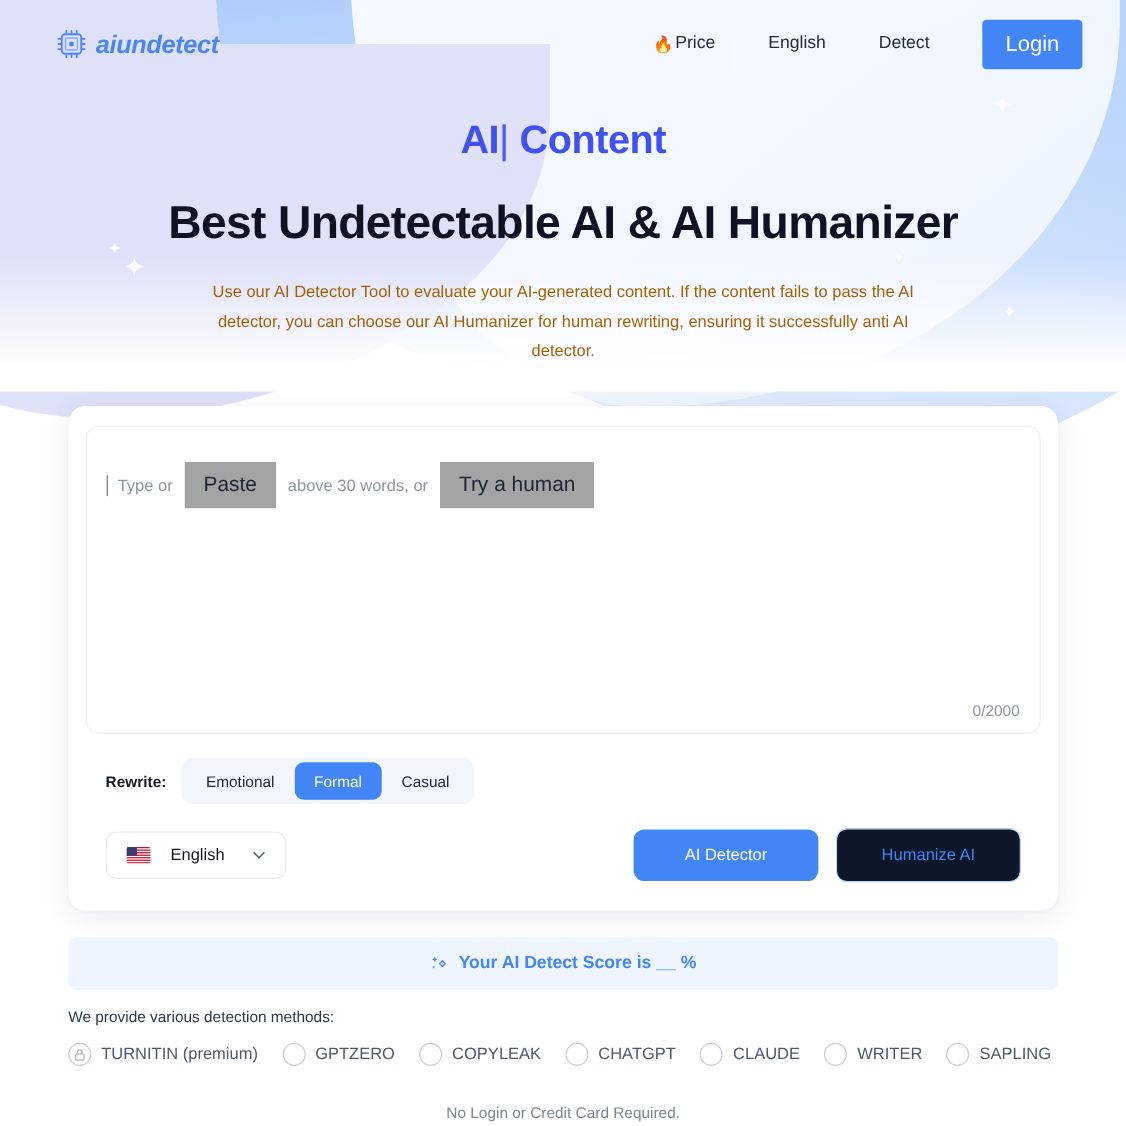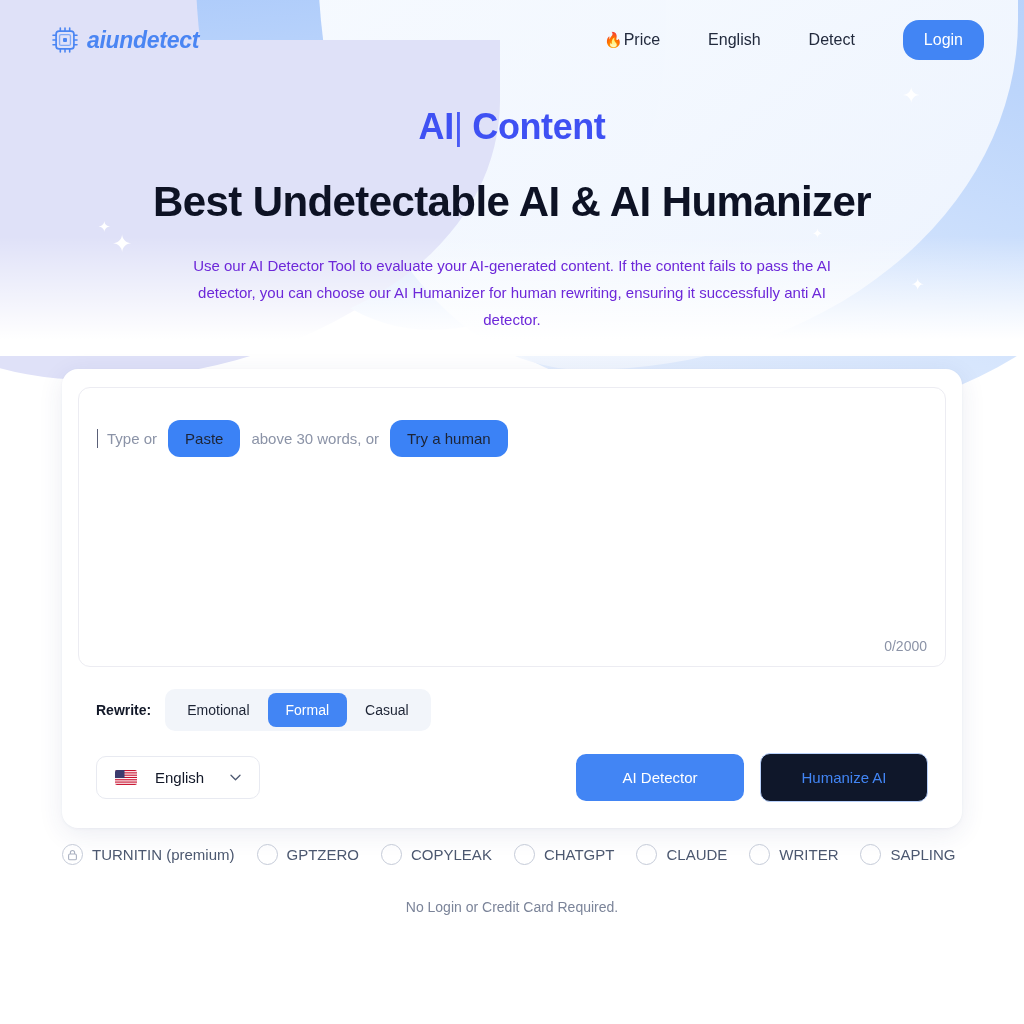--- a/index.html
+++ b/index.html
@@ -79,42 +79,42 @@
   .nav { margin-left: auto; display: flex; align-items: center; gap: 0; }
   .nav-item {
     font-size: 16px; color: #222a3d;
     padding: 8px 24px; cursor: pointer; white-space: nowrap;
     display: flex; align-items: center; gap: 1px;
   }
   .flame { font-size: 15px; }
   .login-btn {
     margin-left: 24px;
     background: #4285f4; color: #ffffff;
-    font-size: 16px; font-weight: 500;
-    border: none; border-radius: 16px;
+    font-size: 20px; font-weight: 500;
+    border: none; border-radius: 4px;
     padding: 11px 21px; cursor: pointer;
   }
 
   
   .hero { position: relative; z-index: 5; text-align: center; padding-top: 26px; }
   .hero-eyebrow {
     font-size: 36px; font-weight: 700;
     color: #3f51f3; letter-spacing: -.4px;
   }
   .caret { color: #4a5bf5; font-weight: 400; }
   .hero-title {
     margin-top: 30px;
     font-size: 42px; font-weight: 700;
     color: #0d1224; letter-spacing: -.6px;
   }
   .hero-sub {
     margin: 26px auto 0;
     width: 660px;
     font-size: 15px; line-height: 27px;
-    color: #6d28d9;
+    color: #a16207;
   }
 
   
   .card {
     position: relative; z-index: 5;
     margin: 36px auto 0;
     width: 900px;
     background: #ffffff;
     border-radius: 16px;
     box-shadow: 0 6px 26px rgba(40,60,120,.09), 0 1px 3px rgba(40,60,120,.05);
@@ -126,23 +126,23 @@
     height: 280px;
     position: relative;
     padding: 32px 18px;
   }
   .placeholder-row { display: flex; align-items: center; gap: 0; }
   .text-cursor {
     width: 1px; height: 19px; background: #5a6077; margin-right: 9px;
   }
   .ph-text { font-size: 15px; color: #8b93a7; }
   .chip {
-    background: #3b82f6;
-    border: none; border-radius: 12px;
-    font-size: 15px; color: #1d2435;
+    background: #a3a3a3;
+    border: none; border-radius: 0;
+    font-size: 19px; color: #1d2435;
     padding: 10px 17px; margin: 0 11px; cursor: pointer;
     font-family: "Liberation Sans", sans-serif;
   }
   .counter {
     position: absolute; right: 18px; bottom: 12px;
     font-size: 14px; color: #8b93a7;
   }
 
   .rewrite-row {
     display: flex; align-items: center;
@@ -323,22 +323,31 @@
         <svg class="chev" viewBox="0 0 11 7" fill="none">
           <path d="M1 1.3L5.5 5.7L10 1.3" stroke="#4c5870" stroke-width="1.3" stroke-linecap="round" stroke-linejoin="round"></path>
         </svg>
       </div>
       <div class="act-spacer"></div>
       <button class="btn-primary">AI Detector</button>
       <button class="btn-outline">Humanize AI</button>
     </div>
   </div>
 
+  <div class="score-banner">
+    <svg class="sparkle-icon" viewBox="0 0 17 17" fill="none">
+      <path d="M11.2 5.4l2.6 2.6-2.6 2.6-2.6-2.6z" stroke="#4285f4" stroke-width="1.2" stroke-linejoin="round"></path>
+      <path d="M4.3 1.6l.75 1.85 1.85.75-1.85.75-.75 1.85-.75-1.85L1.7 4.2l1.85-.75z" fill="#4285f4"></path>
+      <path d="M3.2 9.6l.45 1.1 1.1.45-1.1.45-.45 1.1-.45-1.1-1.1-.45 1.1-.45z" fill="#4285f4"></path>
+    </svg>
+    <span>Your AI Detect Score is __ %</span>
+  </div>
 
   <div class="methods">
+    <div class="methods-label">We provide various detection methods:</div>
     <div class="methods-row">
 
       <div class="method">
         <span class="radio">
           <svg class="lock-icon" viewBox="0 0 11 12" fill="none">
             <rect x="1.6" y="5" width="7.8" height="5.8" rx="1.4" stroke="#a9b0c0" stroke-width="1.1"></rect>
             <path d="M3.4 5V3.6a2.1 2.1 0 0 1 4.2 0V5" stroke="#a9b0c0" stroke-width="1.1"></path>
           </svg>
         </span>
         <span class="method-label">TURNITIN (premium)</span>

